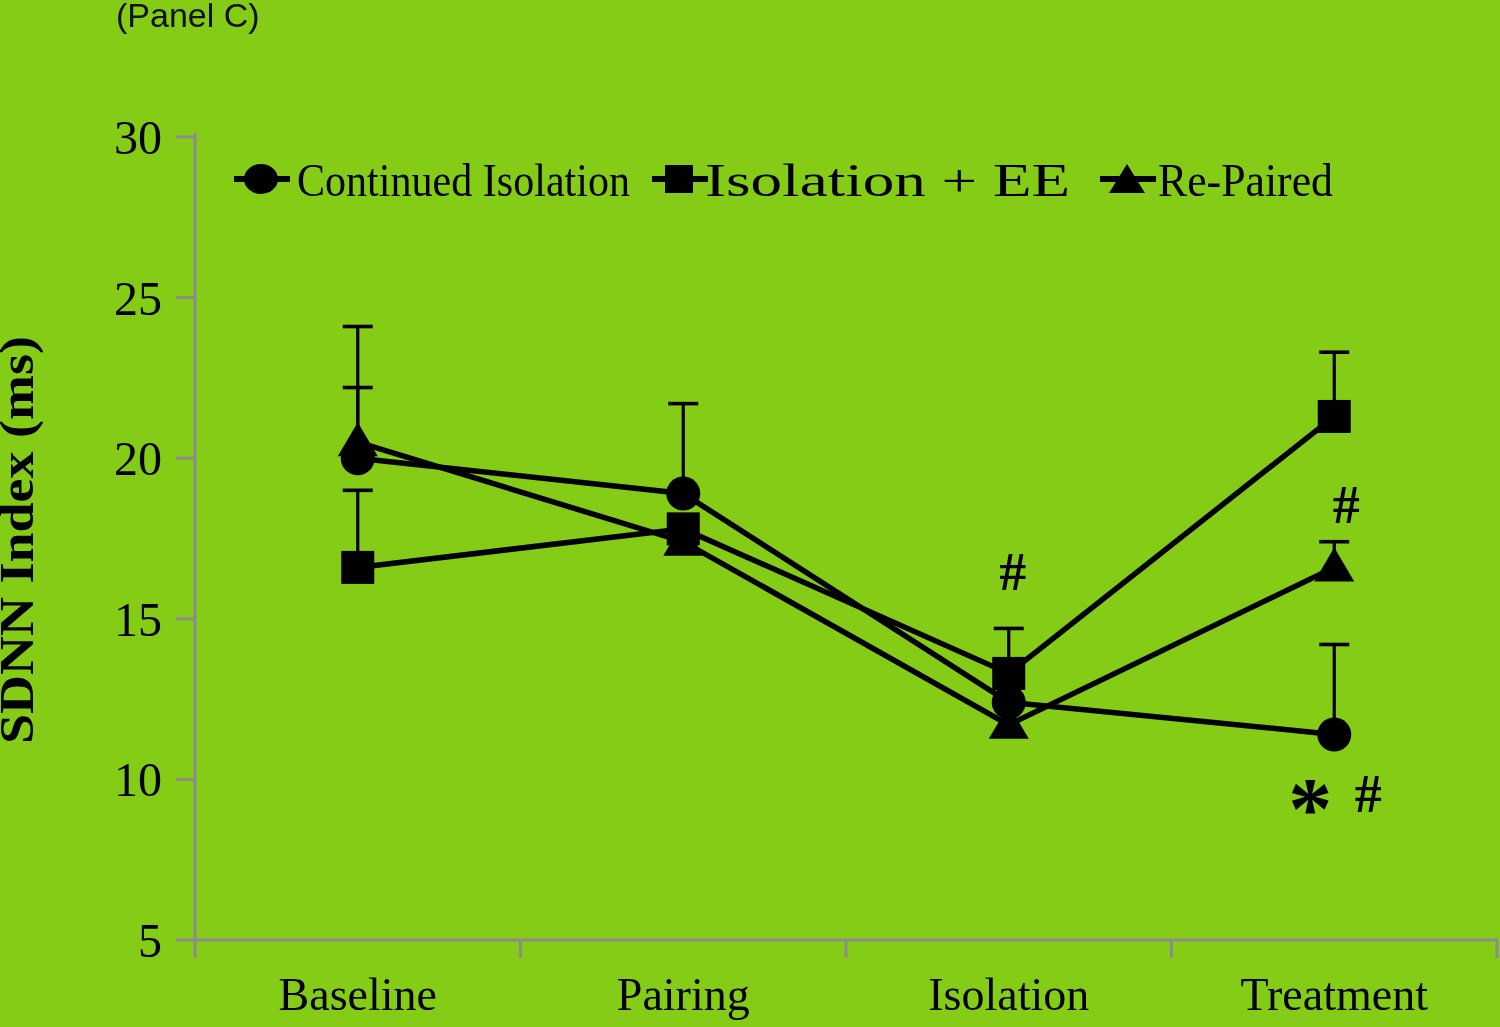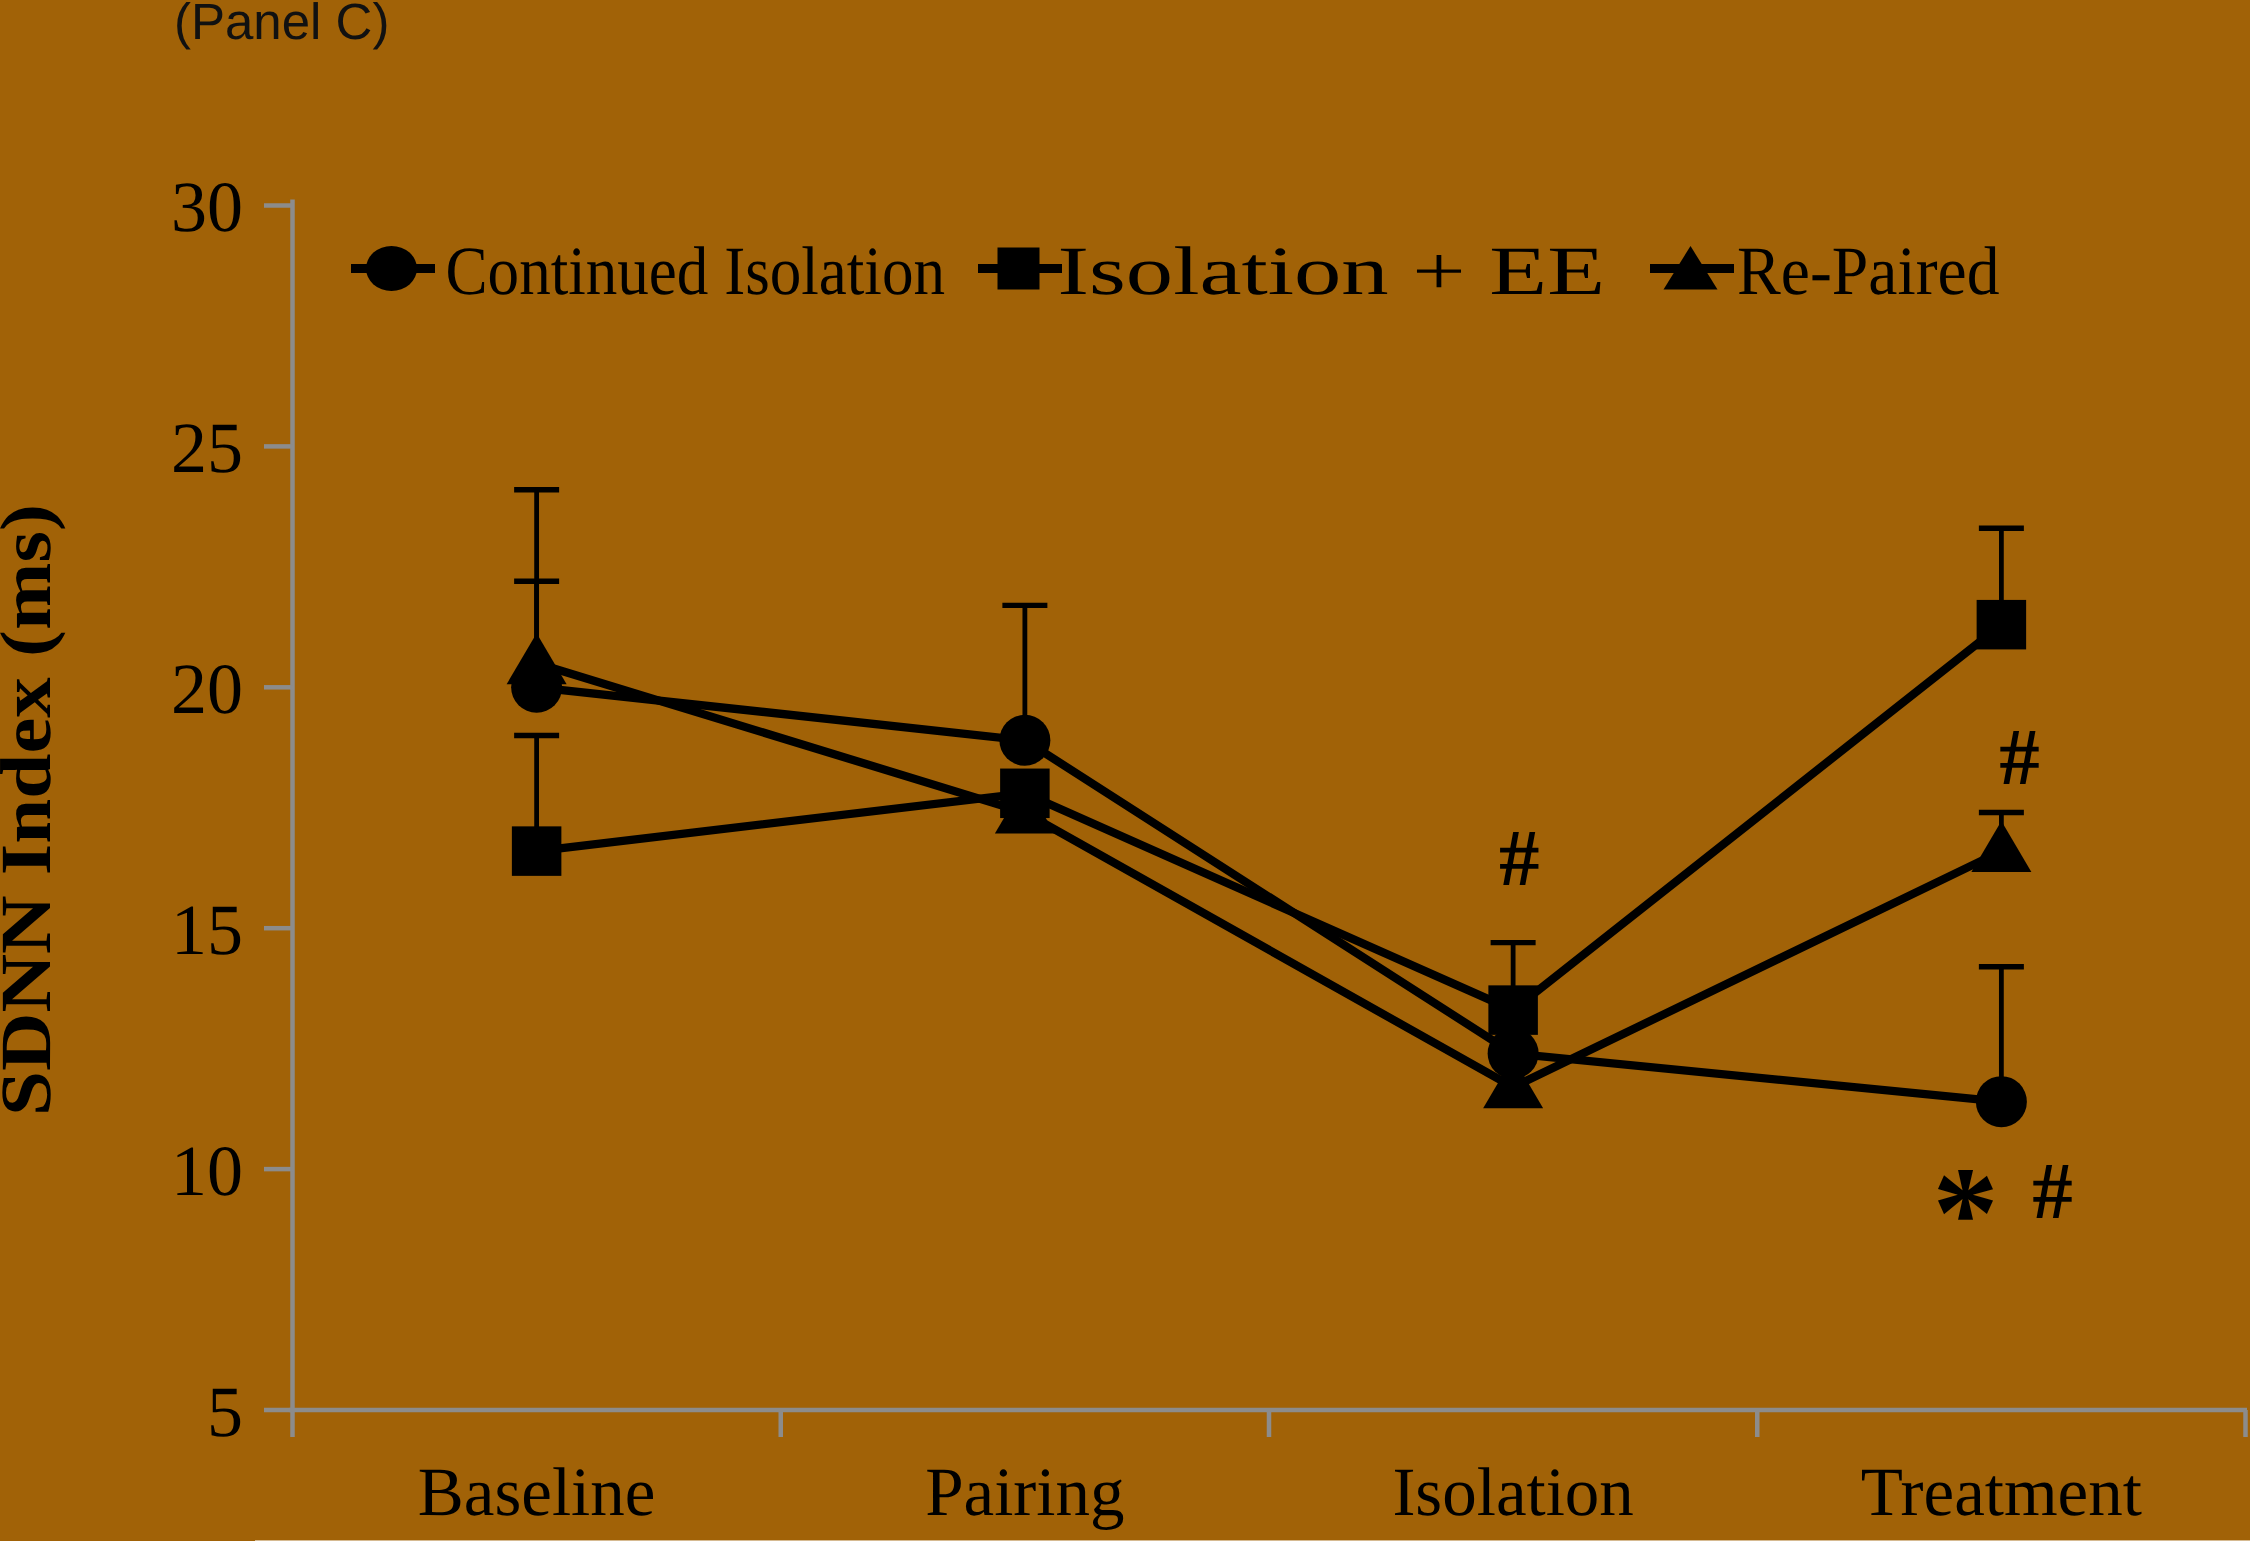--- a/index.html
+++ b/index.html
@@ -1,16 +1,16 @@
 <!DOCTYPE html>
 <html><head>
 <meta charset="utf-8">
 <style>
   html,body{margin:0;padding:0;background:#ffffff;}
-  .page{position:relative;width:1500px;height:1027px;background:#a16207;overflow:hidden;}
+  .page{position:relative;width:1500px;height:1027px;background:#84cc16;overflow:hidden;}
   .panel-label{
     position:absolute;left:116px;top:-4px;
     font-family:"Liberation Sans", sans-serif;
     font-size:34px;color:#111111;letter-spacing:0px;
   }
   svg{position:absolute;left:0;top:0;}
   text{fill:#000000;}
   .ytick-label{font-family:"Liberation Serif","DejaVu Serif",serif;font-size:48px;}
   .xcat-label{font-family:"Liberation Serif","DejaVu Serif",serif;font-size:46px;}
   .axis-title{font-family:"Liberation Serif","DejaVu Serif",serif;font-size:48px;font-weight:700;}

